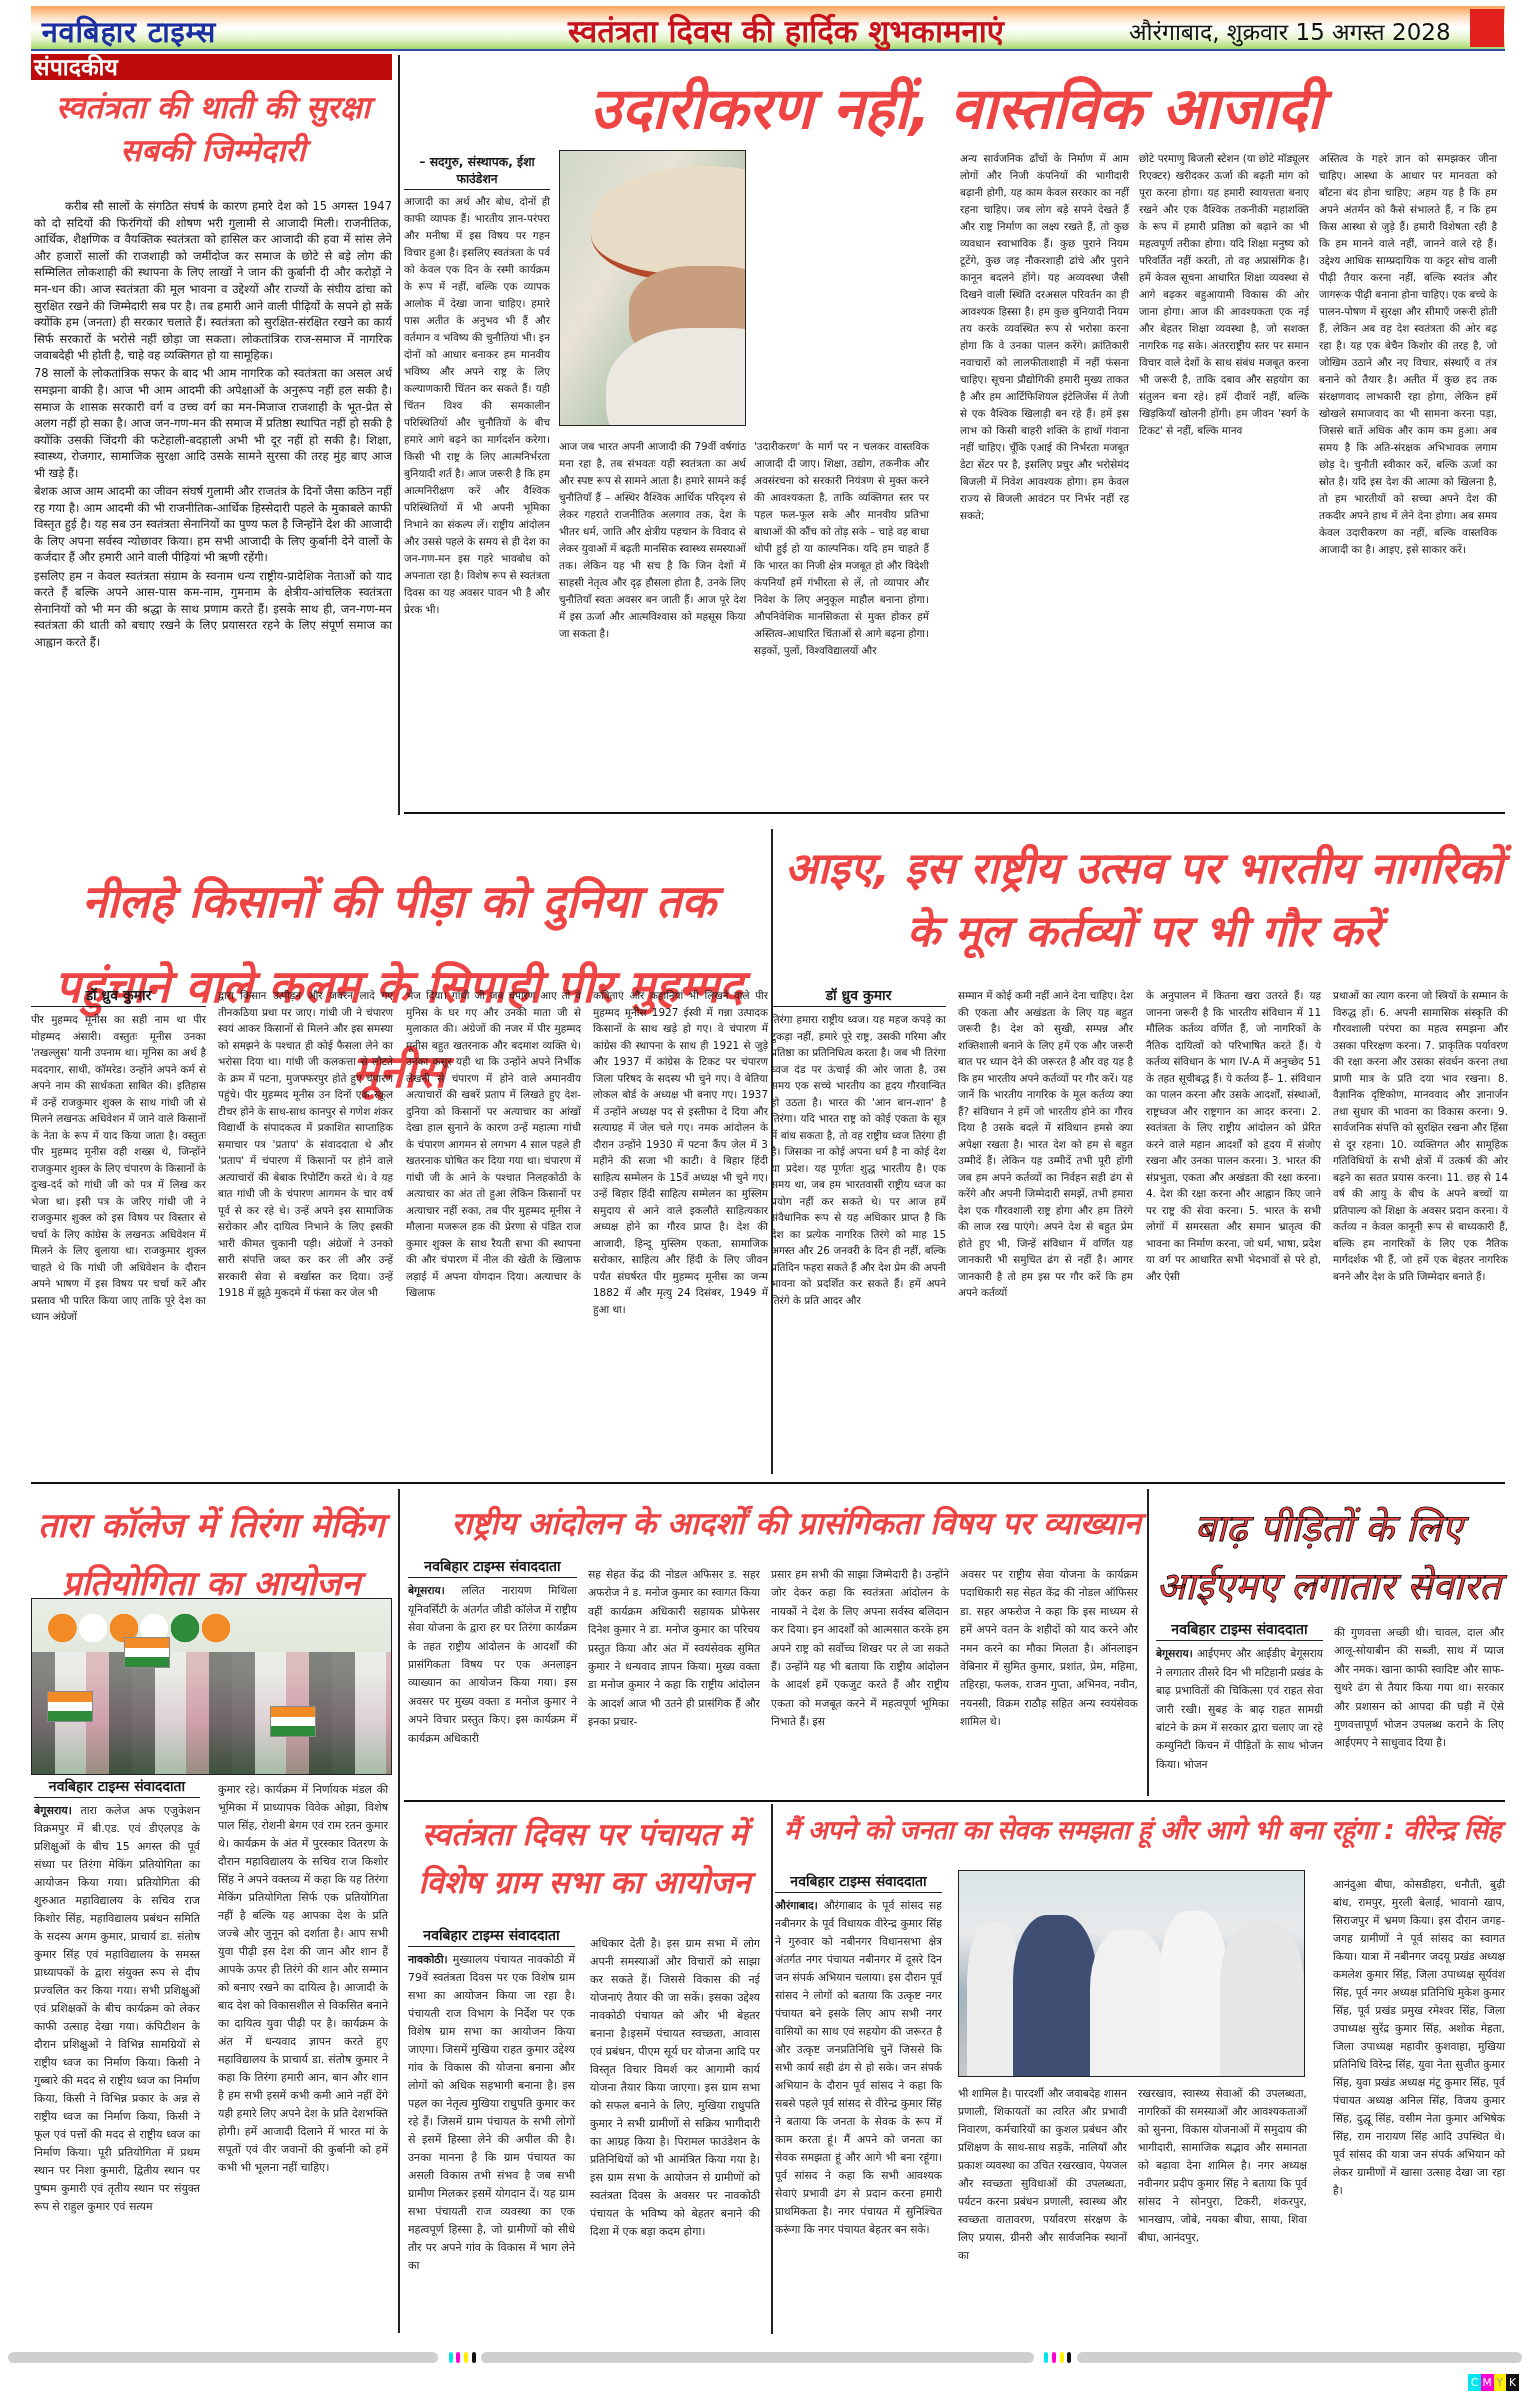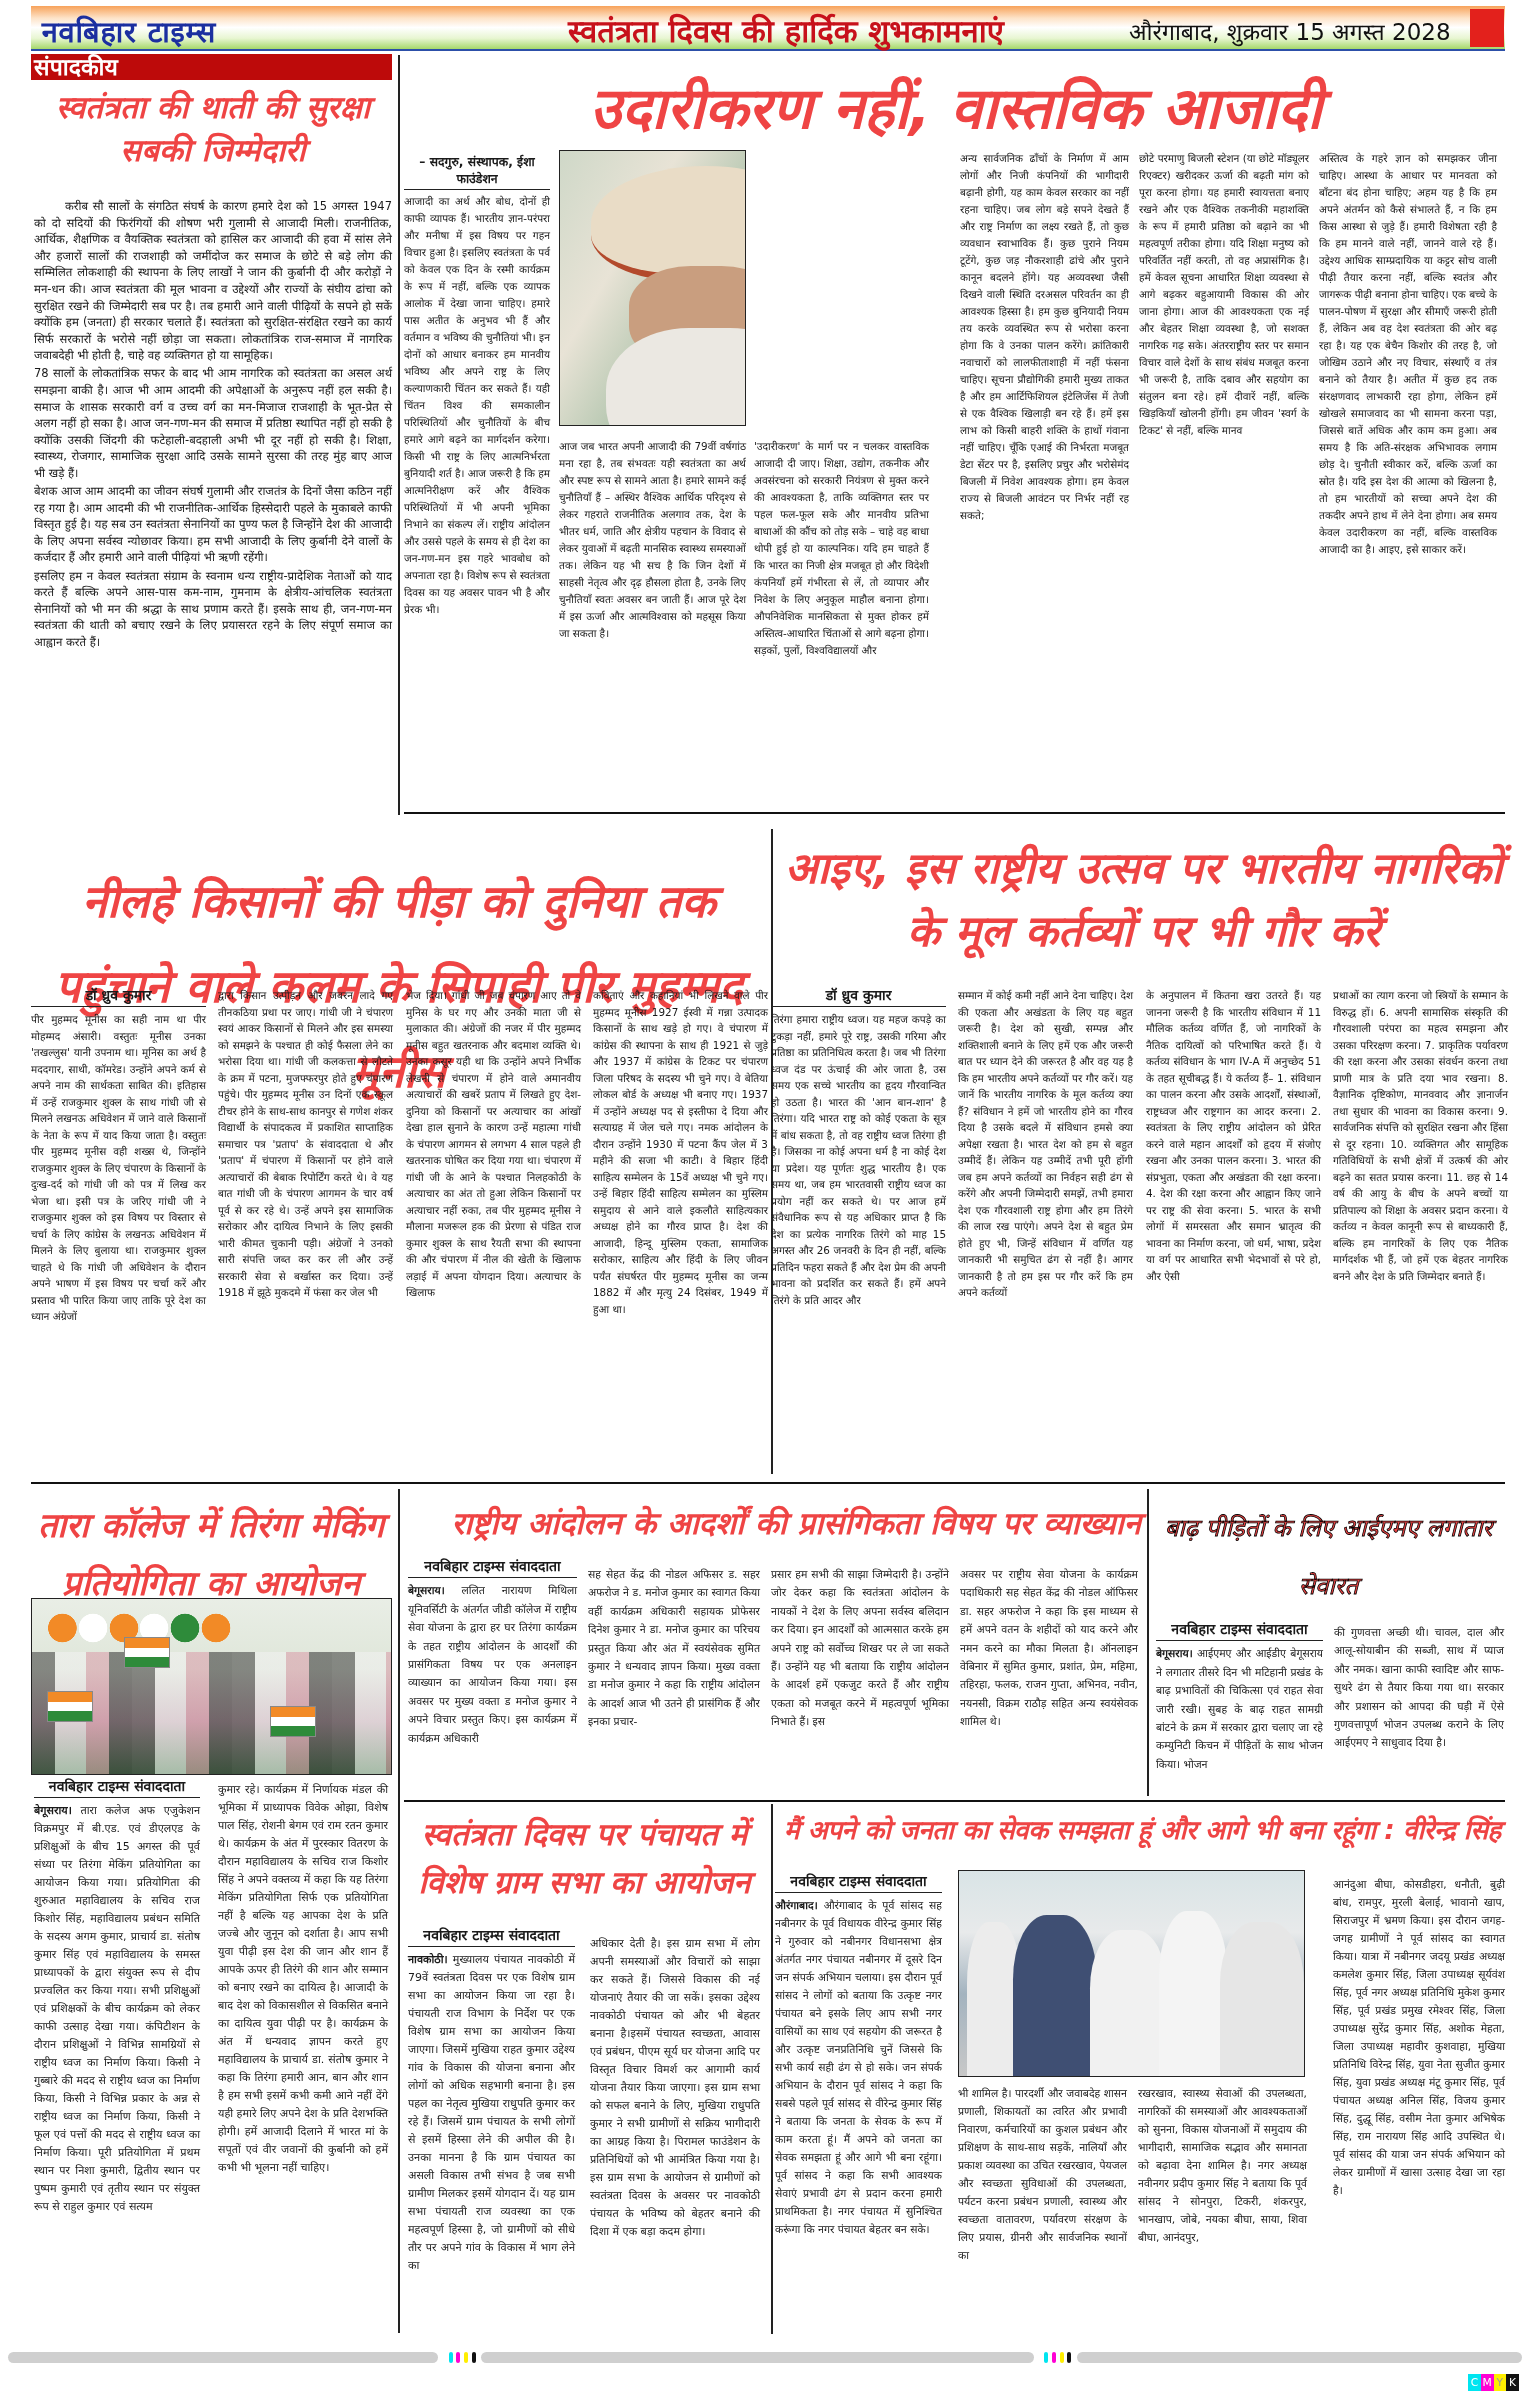--- a/index.html
+++ b/index.html
@@ -131,21 +131,21 @@
 <div class="abs head" style="left:404px; top:1499px; width:737px; font-size:31px; line-height:49px; white-space:nowrap;text-align:right;">राष्ट्रीय आंदोलन के आदर्शों की प्रासंगिकता विषय पर व्याख्यान</div>
 <div class="abs text" style="left:408px; top:1558px; width:169px;">
   <div class="byline">नवबिहार टाइम्स संवाददाता</div>
   <div style="font-size:10.7px; line-height:18.4px;"><span class="dateline">बेगूसराय।</span> <span>ललित नारायण मिथिला यूनिवर्सिटी के अंतर्गत जीडी कॉलेज में राष्ट्रीय सेवा योजना के द्वारा हर घर तिरंगा कार्यक्रम के तहत राष्ट्रीय आंदोलन के आदर्शों की प्रासंगिकता विषय पर एक अनलाइन व्याख्यान का आयोजन किया गया। इस अवसर पर मुख्य वक्ता ड मनोज कुमार ने अपने विचार प्रस्तुत किए। इस कार्यक्रम में कार्यक्रम अधिकारी</span></div>
 </div>
 <div class="abs text" style="left:588px; top:1566px; width:172px; font-size:10.7px; line-height:18.4px;">सह सेहत केंद्र की नोडल अफिसर ड. सहर अफरोज ने ड. मनोज कुमार का स्वागत किया वहीं कार्यक्रम अधिकारी सहायक प्रोफेसर दिनेश कुमार ने डा. मनोज कुमार का परिचय प्रस्तुत किया और अंत में स्वयंसेवक सुमित कुमार ने धन्यवाद ज्ञापन किया। मुख्य वक्ता डा मनोज कुमार ने कहा कि राष्ट्रीय आंदोलन के आदर्श आज भी उतने ही प्रासंगिक हैं और इनका प्रचार-</div>
 <div class="abs text" style="left:771px; top:1566px; width:178px; font-size:10.7px; line-height:18.4px;">प्रसार हम सभी की साझा जिम्मेदारी है। उन्होंने जोर देकर कहा कि स्वतंत्रता आंदोलन के नायकों ने देश के लिए अपना सर्वस्व बलिदान कर दिया। इन आदर्शों को आत्मसात करके हम अपने राष्ट्र को सर्वोच्च शिखर पर ले जा सकते हैं। उन्होंने यह भी बताया कि राष्ट्रीय आंदोलन के आदर्श हमें एकजुट करते हैं और राष्ट्रीय एकता को मजबूत करने में महत्वपूर्ण भूमिका निभाते हैं। इस</div>
 <div class="abs text" style="left:960px; top:1566px; width:178px; font-size:10.7px; line-height:18.4px;">अवसर पर राष्ट्रीय सेवा योजना के कार्यक्रम पदाधिकारी सह सेहत केंद्र की नोडल ऑफिसर डा. सहर अफरोज ने कहा कि इस माध्यम से हमें अपने वतन के शहीदों को याद करने और नमन करने का मौका मिलता है। ऑनलाइन वेबिनार में सुमित कुमार, प्रशांत, प्रेम, महिमा, तहिरहा, फलक, राजन गुप्ता, अभिनव, नवीन, नयनसी, विक्रम राठौड़ सहित अन्य स्वयंसेवक शामिल थे।</div>
 <div class="vline" style="left:1147px; top:1489px; height:307px;"></div>
 
-<div class="abs head" style="left:1152px; top:1499px; width:353px; font-size:24px; line-height:58px; font-weight:normal; -webkit-text-stroke:0.8px #000;">बाढ़ पीड़ितों के लिए आईएमए लगातार सेवारत</div>
+<div class="abs head" style="left:1152px; top:1499px; width:353px; font-size:38px; line-height:58px; font-weight:normal; -webkit-text-stroke:0.8px #000;">बाढ़ पीड़ितों के लिए आईएमए लगातार सेवारत</div>
 <div class="abs text" style="left:1156px; top:1621px; width:167px;">
   <div class="byline">नवबिहार टाइम्स संवाददाता</div>
   <div style="font-size:10.7px; line-height:18.4px;"><span class="dateline">बेगूसराय।</span> <span>आईएमए और आईडीए बेगूसराय ने लगातार तीसरे दिन भी मटिहानी प्रखंड के बाढ़ प्रभावितों की चिकित्सा एवं राहत सेवा जारी रखी। सुबह के बाढ़ राहत सामग्री बांटने के क्रम में सरकार द्वारा चलाए जा रहे कम्युनिटी किचन में पीड़ितों के साथ भोजन किया। भोजन</span></div>
 </div>
 <div class="abs text" style="left:1334px; top:1624px; width:170px; font-size:10.7px; line-height:18.4px;">की गुणवत्ता अच्छी थी। चावल, दाल और आलू-सोयाबीन की सब्जी, साथ में प्याज और नमक। खाना काफी स्वादिष्ट और साफ-सुथरे ढंग से तैयार किया गया था। सरकार और प्रशासन को आपदा की घड़ी में ऐसे गुणवत्तापूर्ण भोजन उपलब्ध कराने के लिए आईएमए ने साधुवाद दिया है।</div>
 
 <div class="hline" style="left:404px; top:1800px; width:1101px; height:2.3px;"></div>
 
 <div class="abs head" style="left:404px; top:1810px; width:361px; font-size:31px; line-height:48px;">स्वतंत्रता दिवस पर पंचायत में विशेष ग्राम सभा का आयोजन</div>
 <div class="abs text" style="left:408px; top:1927px; width:167px;">

